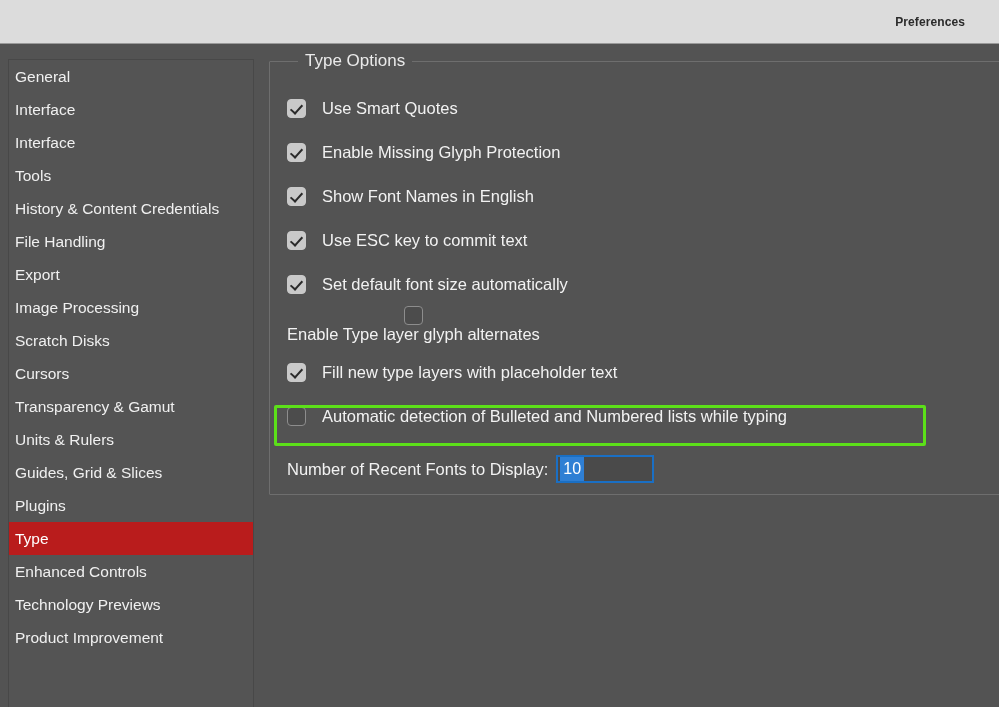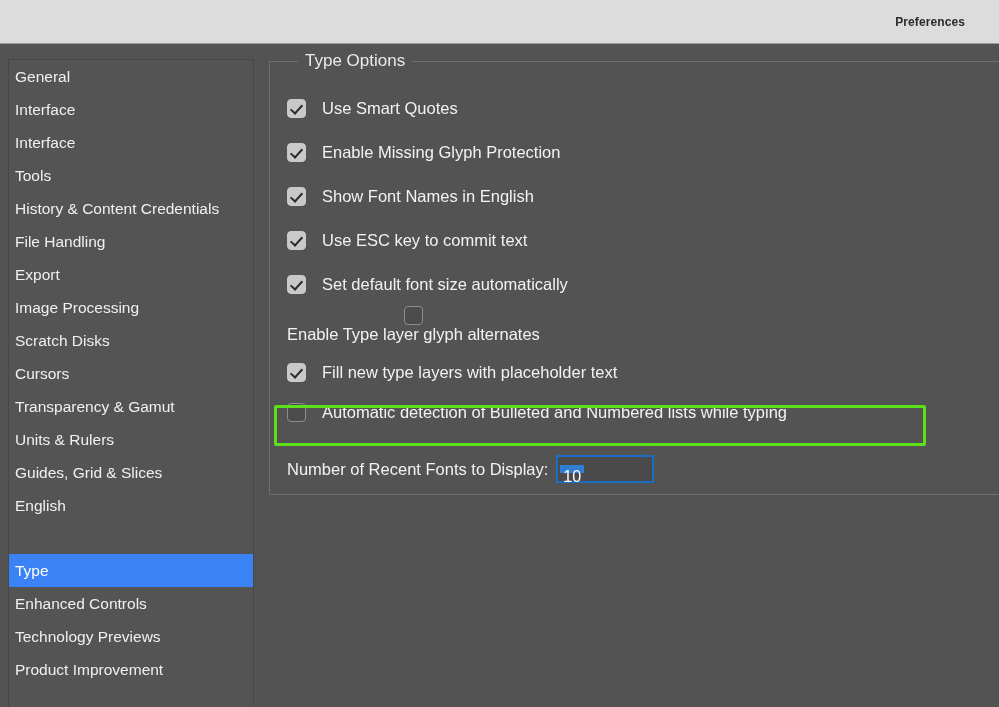--- a/index.html
+++ b/index.html
@@ -55,23 +55,22 @@
     position: relative;
     height: 33px;
     line-height: 33px;
     padding-left: 6px;
     font-size: 15.5px;
     color: #f0f0f0;
     white-space: nowrap;
     cursor: default;
   }
   .side-item.selected {
-    background: #3b82f6;
+    background: #b91c1c;
     color: #ffffff;
-    margin-top: 32px;
   }
 
   
   #groupbox {
     position: absolute;
     left: 269px;
     top: 16px;
     width: 760px;   
     height: 434px;
     border: 1px solid #6e6e6e;
@@ -154,21 +153,22 @@
     color: #f2f2f2;
     white-space: nowrap;
   }
   #recent-input {
     margin-left: 8px;
     width: 98px;
     height: 28px;
     background: #4a4a4a;
     border: 2px solid #1a6fc4;
     display: flex;
-    padding: 8px 2px;
+    align-items: center;
+    padding: 1px 2px;
   }
   #recent-value {
     background: #2f7fd4;
     color: #ffffff;
     font-size: 16px;
     line-height: 24px;
     padding: 0 3px;
   }
 </style>
 </head>
@@ -187,21 +187,21 @@
       <div class="side-item"><span>Tools</span></div>
       <div class="side-item"><span>History &amp; Content Credentials</span></div>
       <div class="side-item"><span>File Handling</span></div>
       <div class="side-item"><span>Export</span></div>
       <div class="side-item"><span>Image Processing</span></div>
       <div class="side-item"><span>Scratch Disks</span></div>
       <div class="side-item"><span>Cursors</span></div>
       <div class="side-item"><span>Transparency &amp; Gamut</span></div>
       <div class="side-item"><span>Units &amp; Rulers</span></div>
       <div class="side-item"><span>Guides, Grid &amp; Slices</span></div>
-      <div class="side-item"><span>English</span></div>
+      <div class="side-item"><span>Plugins</span></div>
       <div class="side-item selected"><span>Type</span></div>
       <div class="side-item"><span>Enhanced Controls</span></div>
       <div class="side-item"><span>Technology Previews</span></div>
       <div class="side-item"><span>Product Improvement</span></div>
     </div>
 
   <div id="groupbox">
     <div id="groupbox-legend">Type Options</div>
 
     <div id="options-host">
@@ -226,21 +226,21 @@
           <span class="opt-label">Set default font size automatically</span>
         </div>
         <div class="opt-row" style="top: 244px; flex-direction: column;">
           <span class="cbx off"></span>
           <span class="opt-label">Enable Type layer glyph alternates</span>
         </div>
         <div class="opt-row" style="top: 288px;">
           <span class="cbx on"></span>
           <span class="opt-label">Fill new type layers with placeholder text</span>
         </div>
-        <div class="opt-row" style="top: 316px; align-items: flex-end;">
+        <div class="opt-row" style="top: 332px;">
           <span class="cbx off"></span>
           <span class="opt-label">Automatic detection of Bulleted and Numbered lists while typing</span>
         </div>
       </div>
 
     <div id="green-box"></div>
 
     <div id="recent-row">
       <span id="recent-label">Number of Recent Fonts to Display:</span>
       <div id="recent-input">

